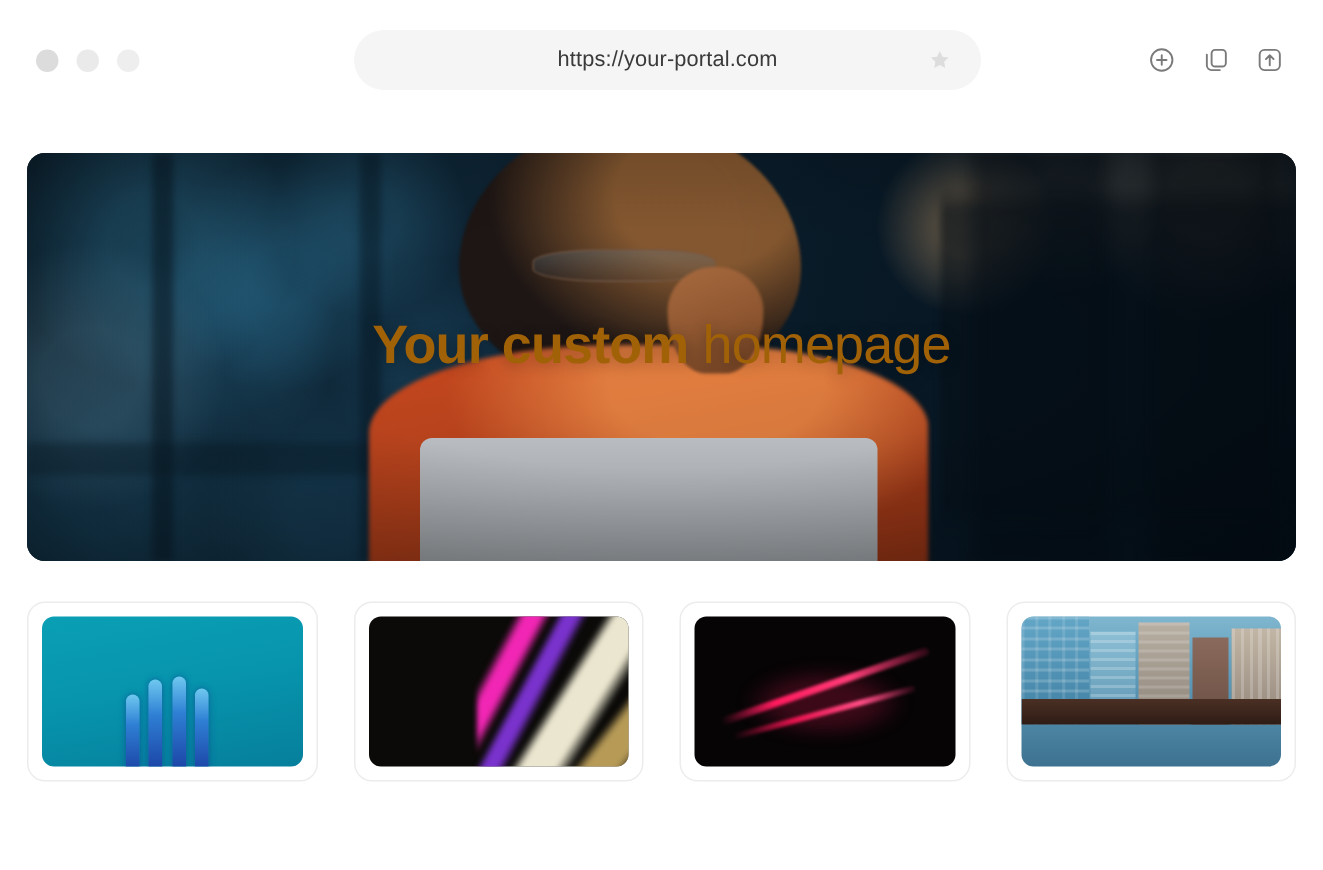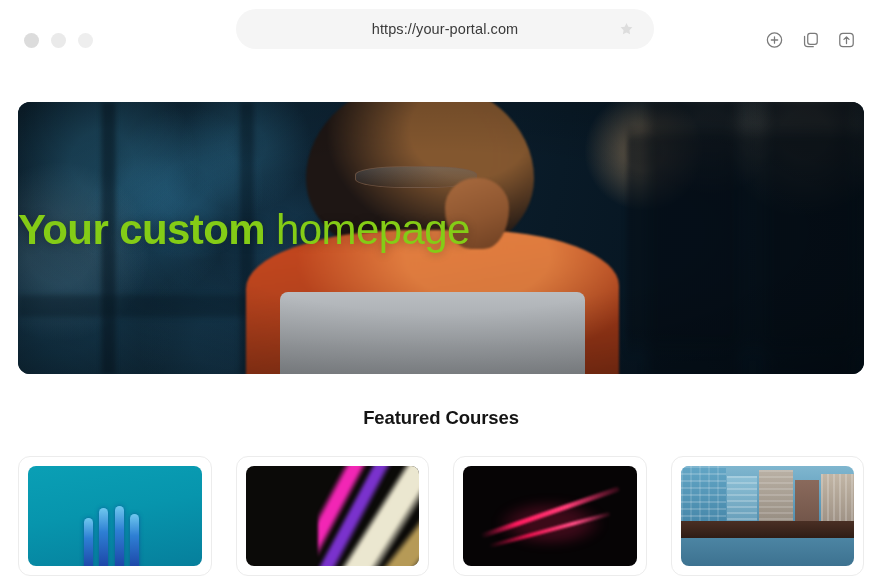--- a/index.html
+++ b/index.html
@@ -32,21 +32,21 @@
     border-radius: 50%;
     background: #e9e9e9;
   }
   .dot.d1 { background: #dcdcdc; }
   .dot.d2 { background: #eaeaea; }
   .dot.d3 { background: #eeeeee; }
 
   .url-wrap {
     position: absolute;
     left: 236px;
-    top: 9px;
+    top: 20px;
     width: 418px;
     height: 40px;
     background: #f5f5f5;
     border-radius: 20px;
     display: flex;
     align-items: center;
     justify-content: center;
   }
   .url-text {
     font-size: 14.5px;
@@ -230,22 +230,23 @@
   .hero .vignette {
     position: absolute; inset: 0;
     background: radial-gradient(ellipse at 50% 48%, rgba(0,0,0,0) 40%, rgba(0,0,0,0.30) 100%);
   }
 
   .hero-title {
     position: absolute;
     left: 0; right: 0;
     top: 47%;
     transform: translateY(-50%);
-    color: #84cc16;
-    font-size: 42px;
+    text-align: center;
+    color: #a16207;
+    font-size: 36px;
     line-height: 1;
     letter-spacing: -0.6px;
     white-space: nowrap;
     text-shadow: 0 1px 10px rgba(0,0,0,0.30);
   }
   .hero-title .strong { font-weight: 700; }
   .hero-title .thin   { font-weight: 300; }
 
   
   .section-title {
@@ -446,21 +447,20 @@
     <div class="hand"></div>
     <div class="laptop"></div>
     <div class="vignette"></div>
 
     <div class="hero-title">
       <span class="strong">Your custom</span>
       <span class="thin">homepage</span>
     </div>
   </div>
 
-  <div class="section-title">Featured Courses</div>
 
   <div class="cards">
 
     <div class="card">
       <div class="card-thumb thumb-1">
         <span class="finger f1"></span>
         <span class="finger f2"></span>
         <span class="finger f3"></span>
         <span class="finger f4"></span>
 

